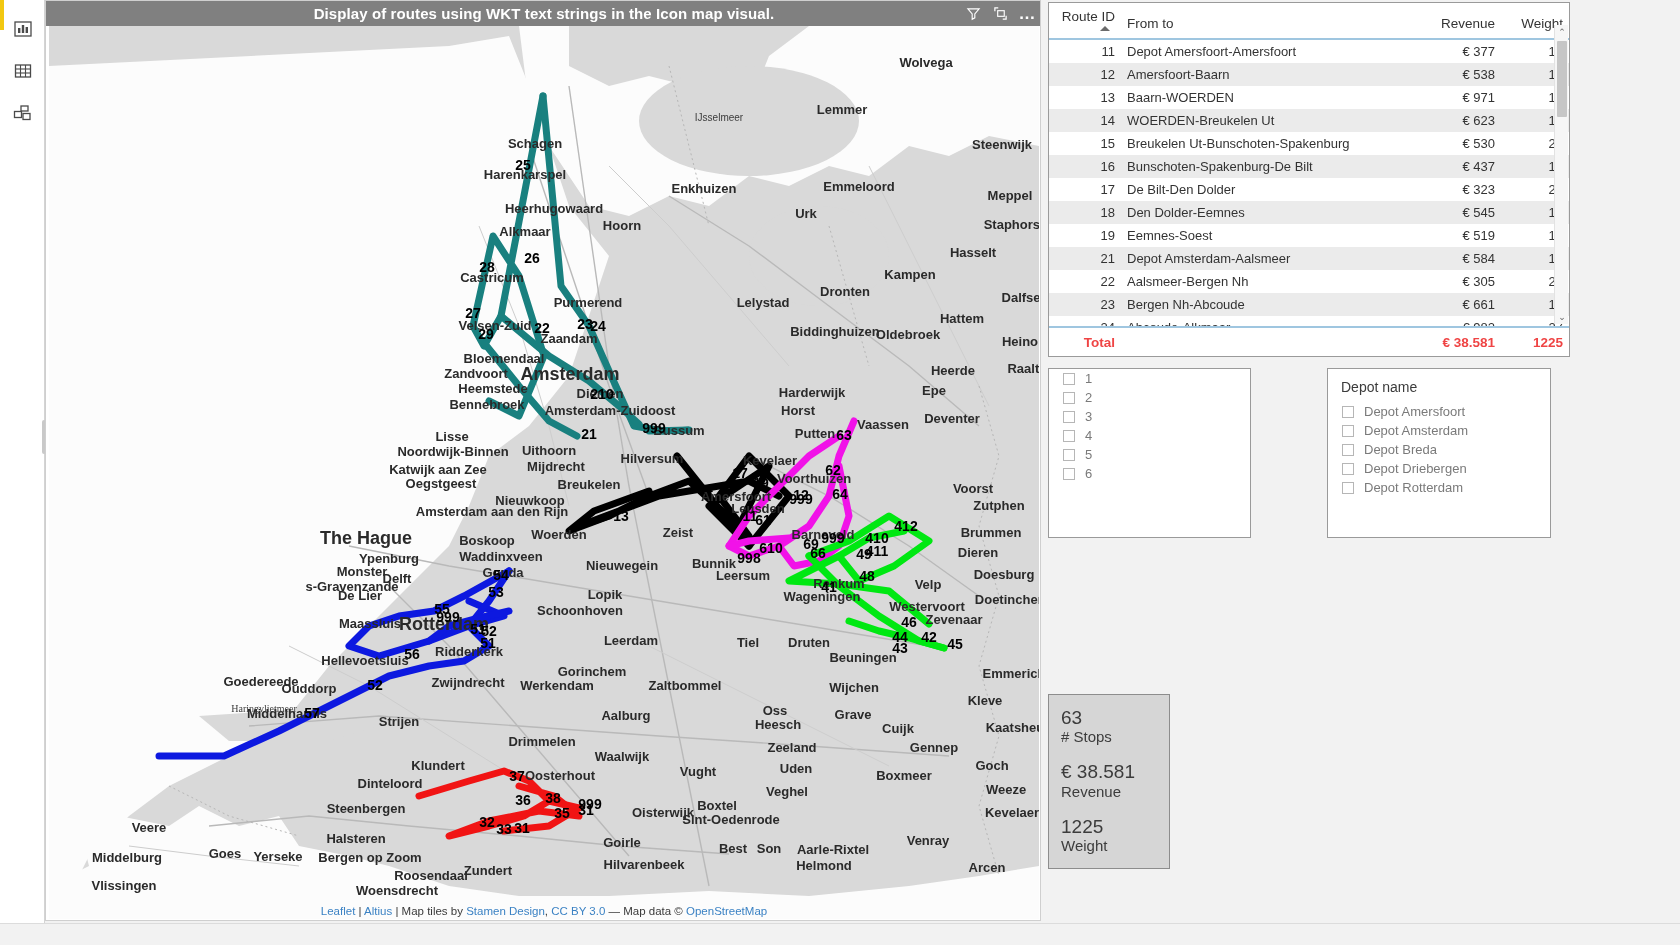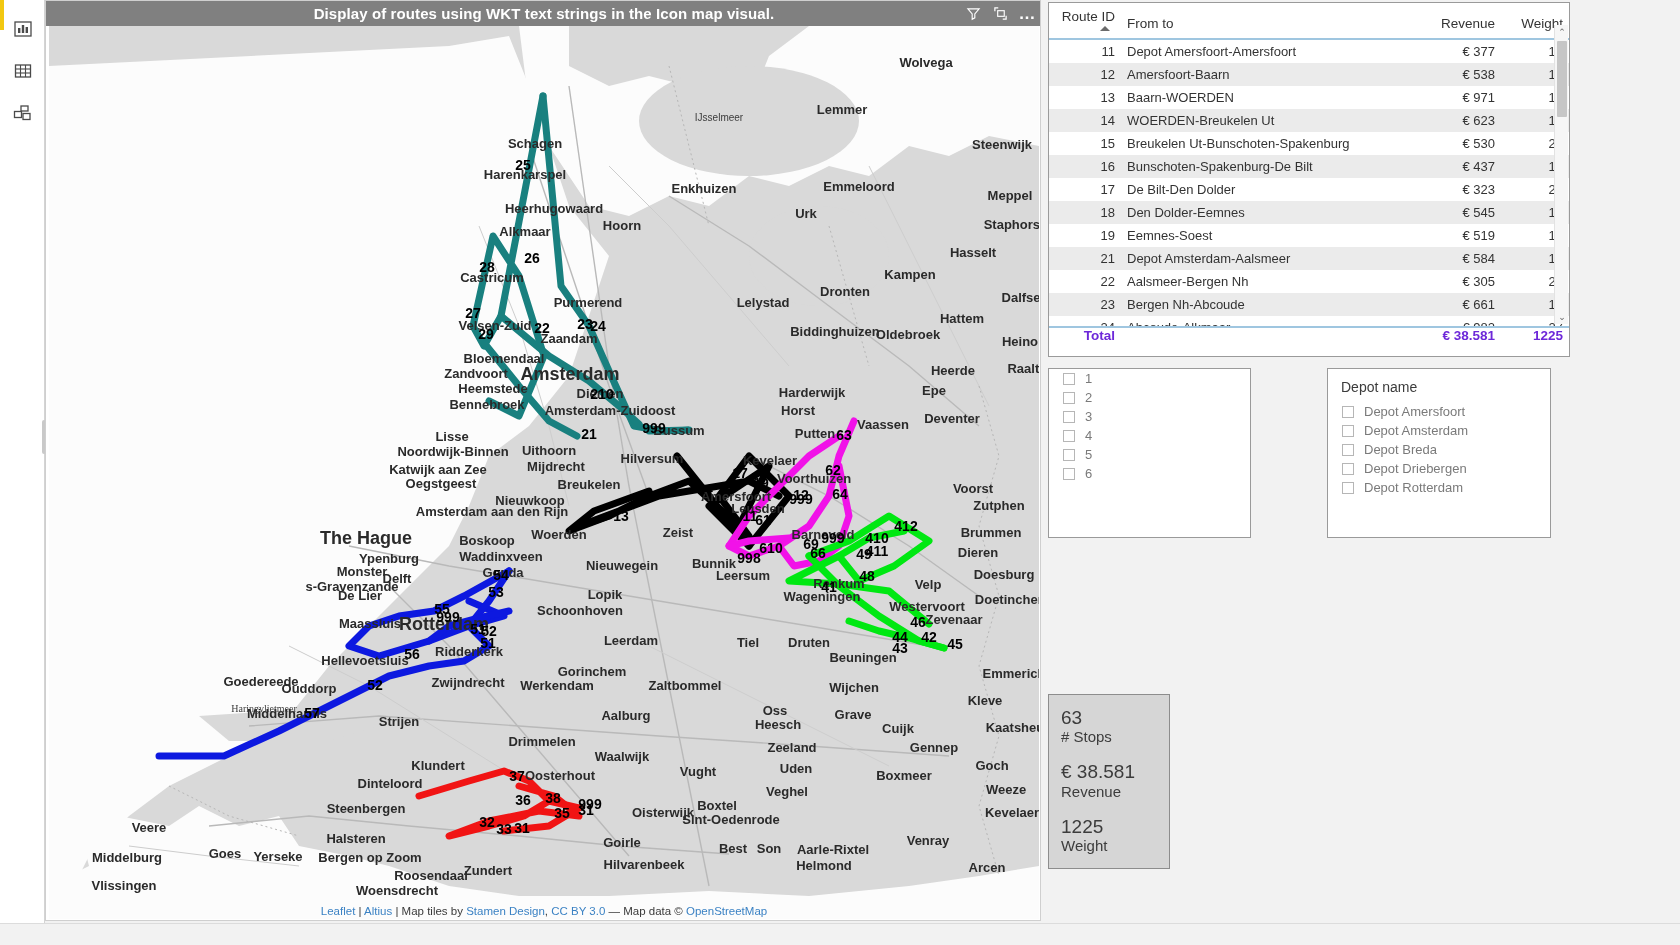--- a/index.html
+++ b/index.html
@@ -106,22 +106,22 @@
   .col-rev { width: 96px; }
   .col-wt  { width: 68px; }
   .sortcaret {
     display:block; width:0; height:0; margin: 2px 5px 0 auto;
     border-left:5px solid transparent; border-right:5px solid transparent;
     border-bottom:5px solid #6b6b6b;
   }
   .totalrow {
     position: absolute; left: 0; bottom: 0; width: 100%;
     border-top: 2px solid #9fc6e0; background: #fff;
-    display:flex; height: 30px;
-    font-size: 13.5px; font-weight: bold; color:#6d28d9;
+    display:flex; align-items:center; height: 30px;
+    font-size: 13.5px; font-weight: bold; color:#ef4444;
   }
   .totalrow .t-lbl { width: 72px; text-align:right; padding-right:6px; }
   .totalrow .t-sp { flex: 1; }
   .totalrow .t-rev { width: 96px; text-align:right; padding-right:6px; }
   .totalrow .t-wt { width: 68px; text-align:right; padding-right:6px; }
 
   .tscroll {
     position: absolute; right: 1px; top: 22px; width: 14px; bottom: 32px;
     background: #f6f6f6; border-left: 1px solid #e2e2e2;
   }
@@ -473,21 +473,21 @@
           <div class="rlbl" style="left: 700px; top: 532px;">998</div>
           <div class="rlbl" style="left: 762px; top: 518px;">69</div>
           <div class="rlbl" style="left: 769px; top: 527px;">66</div>
           <div class="rlbl" style="left: 857px; top: 500px;">412</div>
           <div class="rlbl" style="left: 828px; top: 512px;">410</div>
           <div class="rlbl" style="left: 784px; top: 512px;">999</div>
           <div class="rlbl" style="left: 828px; top: 525px;">411</div>
           <div class="rlbl" style="left: 815px; top: 528px;">49</div>
           <div class="rlbl" style="left: 818px; top: 550px;">48</div>
           <div class="rlbl" style="left: 780px; top: 561px;">41</div>
-          <div class="rlbl" style="left: 860px; top: 596px; margin-left: 9px;">46</div>
+          <div class="rlbl" style="left: 860px; top: 596px;">46</div>
           <div class="rlbl" style="left: 851px; top: 611px;">44</div>
           <div class="rlbl" style="left: 880px; top: 611px;">42</div>
           <div class="rlbl" style="left: 851px; top: 622px;">43</div>
           <div class="rlbl" style="left: 906px; top: 618px;">45</div>
           <div class="rlbl" style="left: 452px; top: 549px;">54</div>
           <div class="rlbl" style="left: 447px; top: 566px;">53</div>
           <div class="rlbl" style="left: 393px; top: 583px;">55</div>
           <div class="rlbl" style="left: 399px; top: 591px;">999</div>
           <div class="rlbl" style="left: 429px; top: 603px;">51</div>
           <div class="rlbl" style="left: 440px; top: 605px;">52</div>

